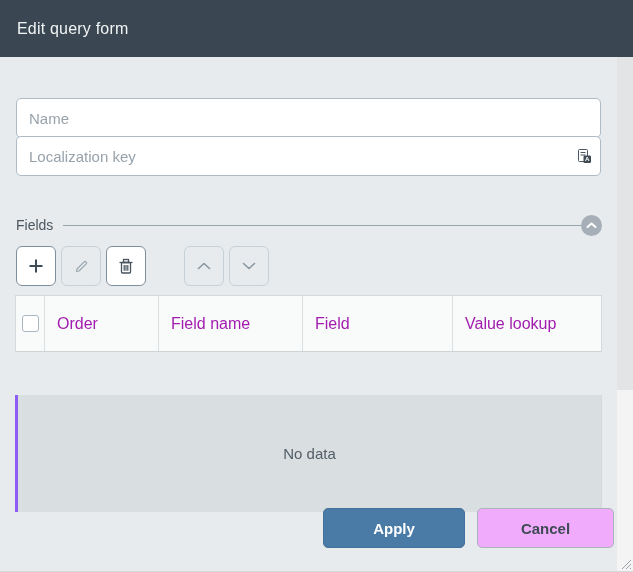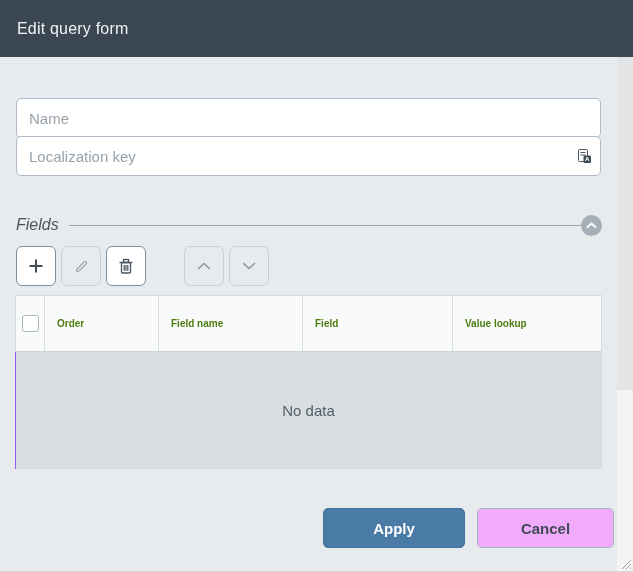--- a/index.html
+++ b/index.html
@@ -16,43 +16,43 @@
   .field-wrap { position:absolute; left:16px; width:585px; height:40px; }
   .txt-input { width:100%; height:100%; background:#fff; border:1px solid #aebbc7; border-radius:5px; padding:0 12px; font-size:15px; color:#333a41; font-family:"Liberation Sans", sans-serif; outline:none; }
   .txt-input::placeholder { color:#98a2ab; }
   .wrap-name { top:82px;margin-top:16px; }
   .wrap-loc  { top:136px; }
   .wrap-loc .txt-input { padding-right:20px; }
   .loc-icon { position:absolute; right:9px; top:12px; width:16px; height:16px; }
 
   
   .group-hdr { position:absolute; top:214px; left:16px; width:586px; height:22px; display:flex; align-items:center; }
-  .group-label { font-size:16px; color:#4b565f; white-space:nowrap; padding-right:10px;font-style:italic; }
+  .group-label { font-size:14px; color:#4b565f; white-space:nowrap; padding-right:10px; }
   .group-line { flex:1; height:1px; background:#9aa4ab; }
   .collapse-btn { width:21px; height:21px; border-radius:50%; background:#a6afb7; border:none; display:flex; align-items:center; justify-content:center; cursor:pointer; flex:0 0 auto; }
 
   
   .toolbar { position:absolute; top:246px; left:16px; display:flex; }
   .tb-btn { width:40px; height:40px; border-radius:6px; display:flex; align-items:center; justify-content:center; margin-right:5px; cursor:pointer; }
   .tb-on  { background:#ffffff; border:1px solid #7f8e9b; }
   .tb-off { background:#e7ebed; border:1px solid #c8d1d7; }
   .tb-gap { margin-left:33px; }
 
   
   .ftable { position:absolute; top:295px; left:15px; width:587px; }
   .thead { display:flex; height:57px; background:#f9fafa; border:1px solid #d5d9dc; border-bottom:1px solid #cfd4d7; }
-  .th { display:flex; align-items:center; padding-left:12px; font-size:10px; font-weight:700; color:#4d7c0f; border-right:1px solid #dbdfe2; }
+  .th { display:flex; align-items:center; padding-left:12px; font-size:16px; font-weight:400; color:#a21caf; border-right:1px solid #dbdfe2; }
   .th:last-child { border-right:none; }
   .th-check { width:29px; justify-content:center; padding-left:0; }
   .th-order { width:114px; }
   .th-fname { width:144px; }
   .th-type  { width:150px; }
   .th-vlook { flex:1; }
   .checkbox { width:17px; height:17px; background:#fff; border:1px solid #a9b6c2; border-radius:3px; cursor:pointer; }
-  .tbody { height:117px; background:#d9dee1; border-left:1px solid #8b5cf6; border-right:1px solid #d5d9dc; display:flex; align-items:center; justify-content:center; }
+  .tbody { height:117px; background:#d9dee1; border-left:3px solid #8b5cf6; border-right:1px solid #d5d9dc; display:flex; align-items:center; justify-content:center;margin-top:43px; }
   .no-data { font-size:15px; color:#525d67; }
 
   
   .btn { position:absolute; top:508px; height:40px; border-radius:5px; font-family:"Liberation Sans", sans-serif; font-size:15px; cursor:pointer; }
   .btn-apply { left:323px; width:142px; background:#4a7aa6; border:1px solid #44719b; color:#ffffff; font-weight:700; }
   .btn-cancel { left:477px; width:137px; background:#f0abfc; border:1px solid #aab4bc; color:#3e4a54; font-weight:600; }
 
   
   .scroll-strip { position:absolute; top:57px; right:0; width:16px; height:515px; background:#f4f4f5; }
   .scroll-thumb { position:absolute; top:0; left:0; width:16px; height:333px; background:#e3e4e5; }

